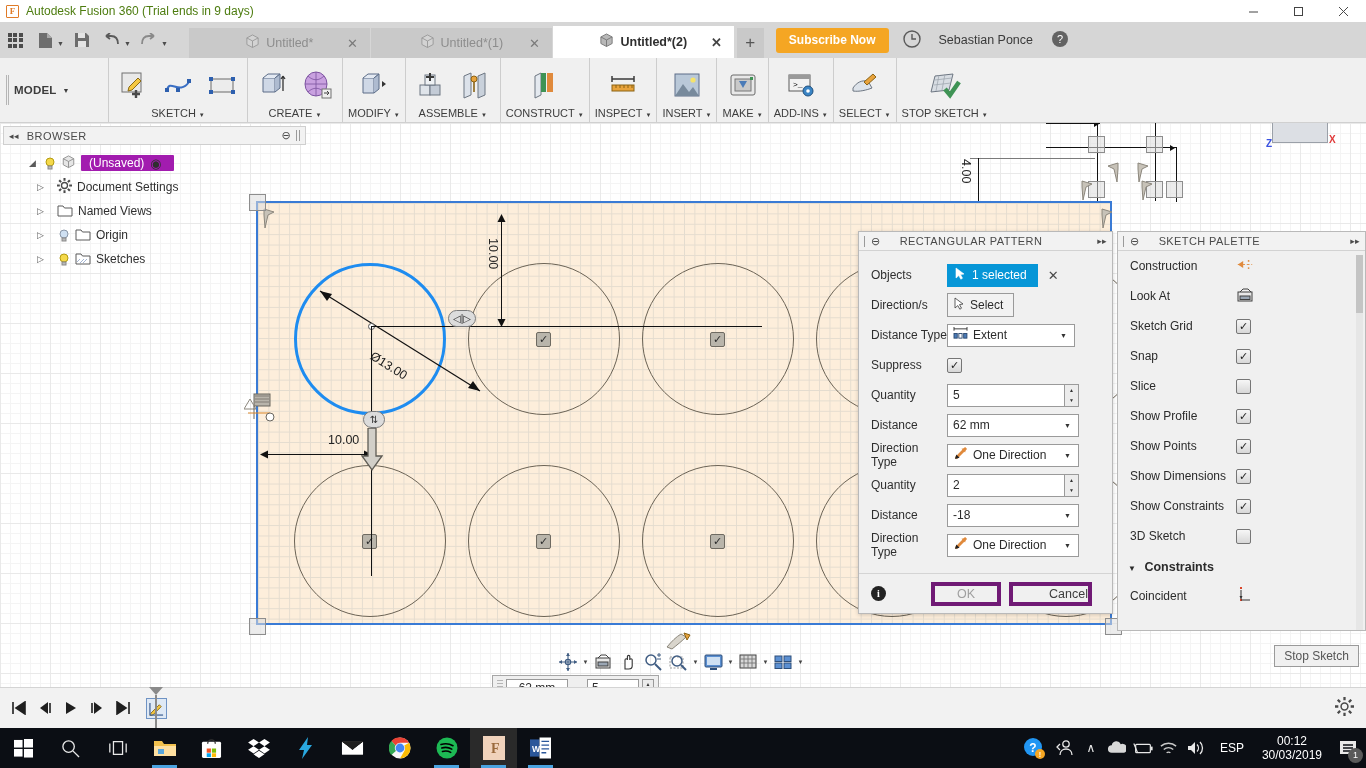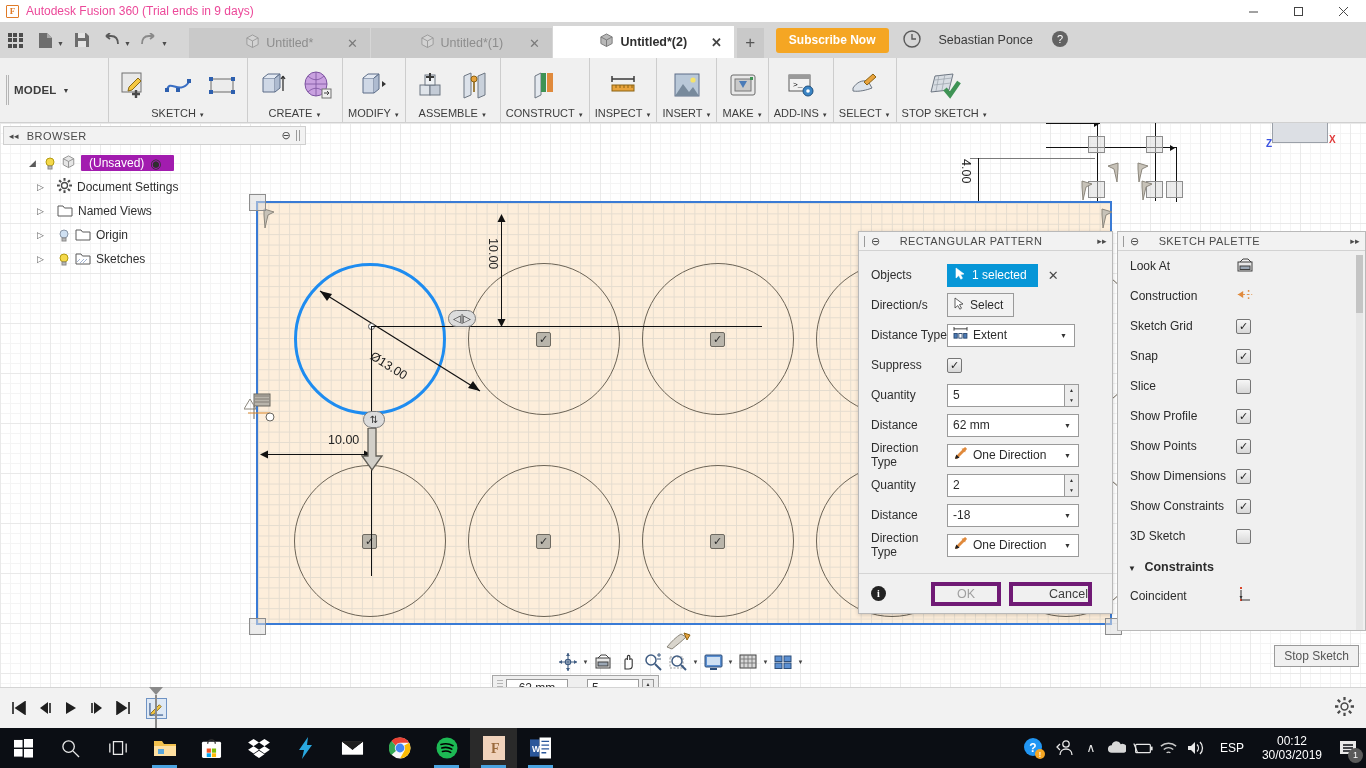--- a/index.html
+++ b/index.html
@@ -17,21 +17,21 @@
   .titlebar {
     position:absolute; left:0; top:0; width:1366px; height:22px;
     background:#ffffff; display:flex; align-items:center;
   }
   .tb-logo {
     width:13px; height:13px; margin-left:6px; margin-right:7px;
     background:#ffffff; border:1px solid #e07b28; border-radius:1px;
     color:#e07b28; font-size:9px; font-weight:bold; line-height:11px; text-align:center;
     font-family:"Liberation Serif", serif;
   }
-  .tb-title { font-size:12px; color:#ec4899; }
+  .tb-title { font-size:12px; color:#4d7c0f; }
   .tb-btns { margin-left:auto; display:flex; height:22px; }
   .tb-btn { width:45px; height:22px; display:flex; align-items:center; justify-content:center;
             color:#4a4a4a; font-size:12px; }
 
   
   .qatbar {
     position:absolute; left:0; top:22px; width:1366px; height:36px;
     background:#d6d6d6; display:flex; align-items:center;
   }
   .qat-ico { width:30px; height:28px; display:flex; align-items:center; justify-content:center; color:#4c4c4c; }
@@ -1019,37 +1019,37 @@
       <span style="margin-left:4px;font-size:11px;">⊖</span>
       <span class="ttl">SKETCH PALETTE</span>
       <span style="margin-left:auto;font-size:9px;">▸▸</span>
     </div>
     <div class="pal-body">
       <div class="pal-scroll"></div>
       <div class="pal-thumb"></div>
 
 
       <div class="prow">
-        <span class="lab">Look At</span>
-        <span>
-          <svg width="18" height="16" viewBox="0 0 18 16">
-              <rect x="2" y="5" width="14" height="9" fill="#e8e8e8" stroke="#3f3f3f"></rect>
-              <rect x="4" y="9" width="10" height="3.5" fill="#9aa6b4" stroke="#3f3f3f"></rect>
-              <path d="M4 5l3-3h5l3 3" fill="none" stroke="#3f3f3f"></path>
-            </svg>
-        </span>
-      </div>
-      <div class="prow">
         <span class="lab">Construction</span>
         <span>
           <svg width="18" height="15" viewBox="0 0 20 16">
               <path d="M2 8h16" stroke="#e08a3c" stroke-width="1" stroke-dasharray="3 2"></path>
               <path d="M2 8l6-4v8z" fill="#e08a3c"></path>
               <circle cx="14" cy="4" r="1" fill="#e08a3c"></circle>
               <circle cx="14" cy="12" r="1" fill="#e08a3c"></circle>
+            </svg>
+        </span>
+      </div>
+      <div class="prow">
+        <span class="lab">Look At</span>
+        <span>
+          <svg width="18" height="16" viewBox="0 0 18 16">
+              <rect x="2" y="5" width="14" height="9" fill="#e8e8e8" stroke="#3f3f3f"></rect>
+              <rect x="4" y="9" width="10" height="3.5" fill="#9aa6b4" stroke="#3f3f3f"></rect>
+              <path d="M4 5l3-3h5l3 3" fill="none" stroke="#3f3f3f"></path>
             </svg>
         </span>
       </div>
       <div class="prow">
         <span class="lab">Sketch Grid</span>
         <span class="cbox">✓</span>
       </div>
       <div class="prow">
         <span class="lab">Snap</span>
         <span class="cbox">✓</span>

